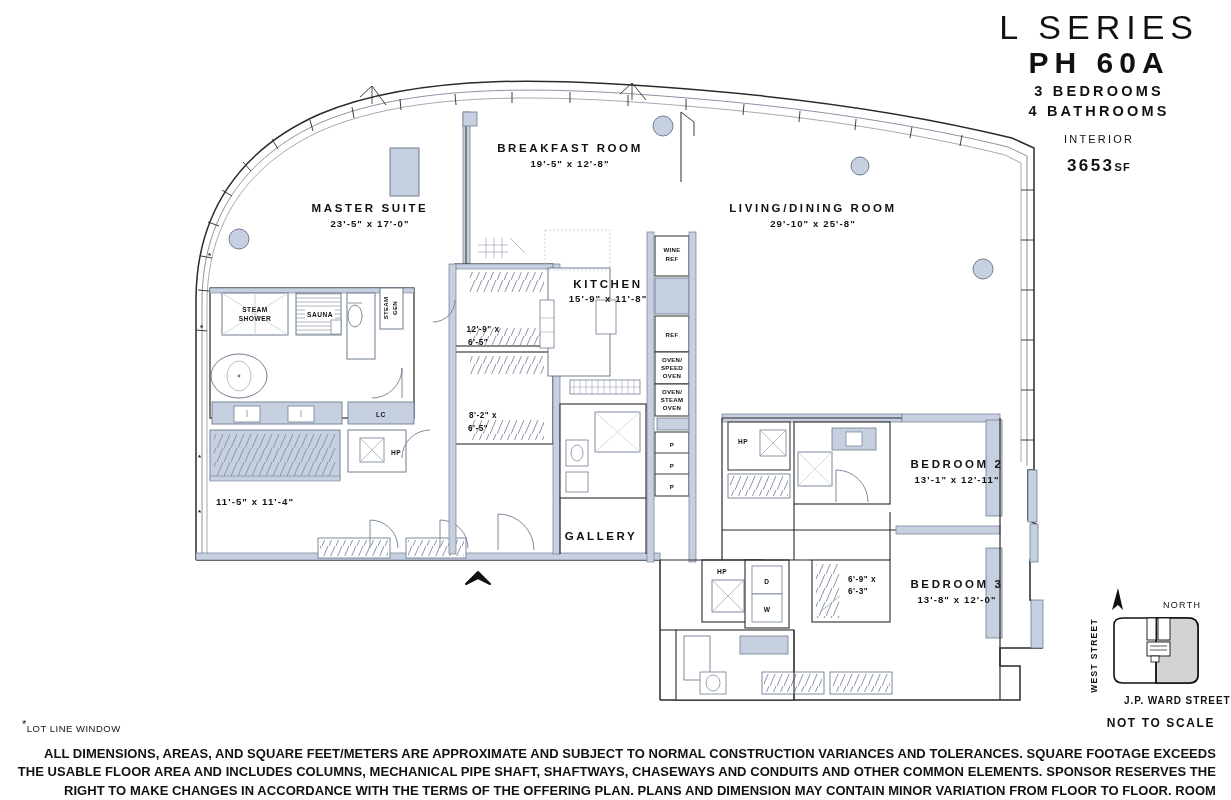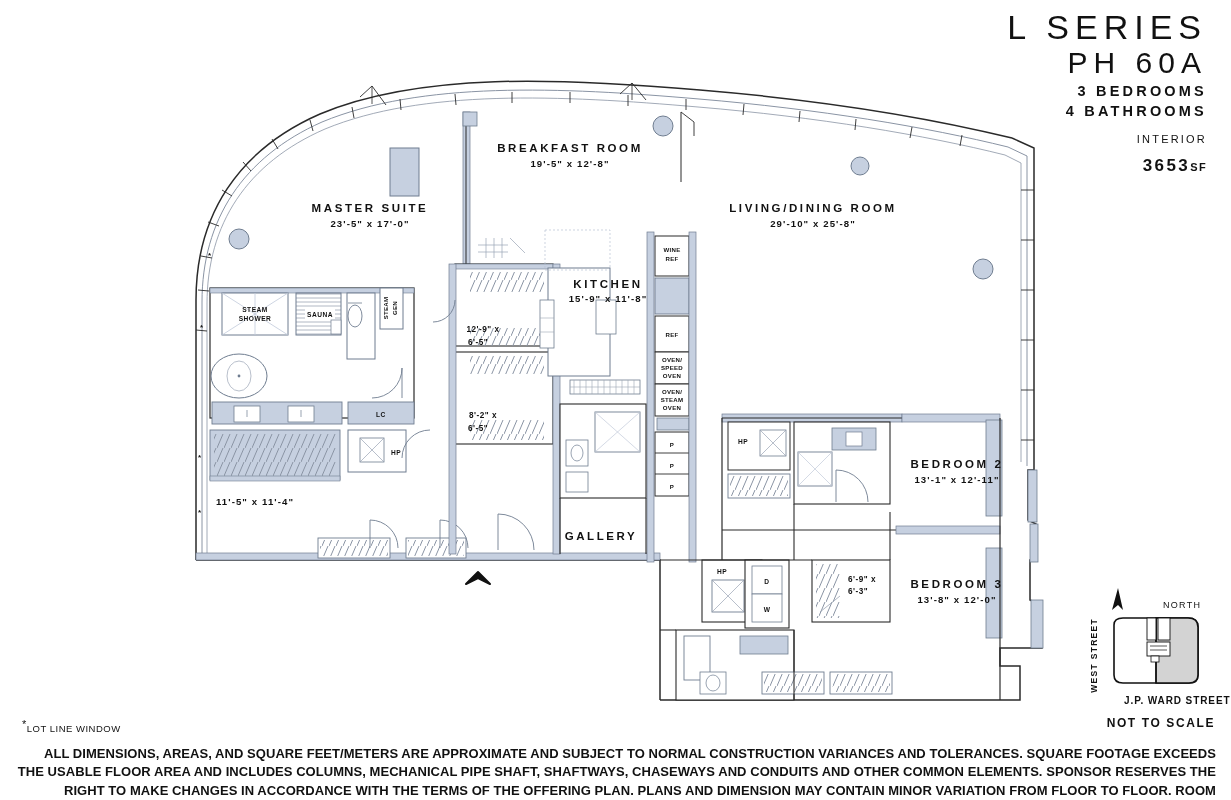--- a/index.html
+++ b/index.html
@@ -1,24 +1,24 @@
 <!DOCTYPE html>
 <html><head>
 <meta charset="utf-8">
 <style>
   html,body{margin:0;padding:0;background:#ffffff;}
   body{width:1231px;height:800px;overflow:hidden;
        font-family:"Liberation Sans","DejaVu Sans",sans-serif;color:#1a1a1a;}
   #stage{position:relative;width:1231px;height:800px;}
 
   
-  .hdr{position:absolute;right:24px;top:8px;text-align:right;}
+  .hdr{position:absolute;right:32px;top:8px;text-align:center;}
   .hdr .series{font-size:34px;letter-spacing:6px;font-weight:300;line-height:1.12;
                color:#111;white-space:nowrap;}
-  .hdr .unit{font-size:30px;letter-spacing:6px;font-weight:400;line-height:1.15;
+  .hdr .unit{font-size:30px;letter-spacing:6px;font-weight:700;line-height:1.15;
              color:#111;white-space:nowrap;}
   .hdr .beds{font-size:14.5px;letter-spacing:3.2px;font-weight:700;line-height:1.32;
              margin-top:1px;color:#111;white-space:nowrap;}
   .hdr .intlbl{font-size:11px;letter-spacing:2.2px;font-weight:400;margin-top:12px;color:#111;}
   .hdr .intval{font-size:17px;letter-spacing:2.4px;font-weight:700;margin-top:11px;color:#111;}
   .hdr .intval .sf{font-size:11px;letter-spacing:1.4px;}
 
   
   .lotnote{position:absolute;left:22px;top:718px;font-size:9.5px;font-weight:400;
            letter-spacing:.5px;color:#111;}

